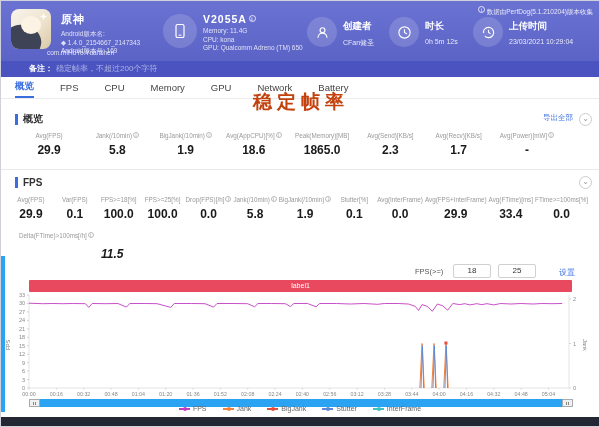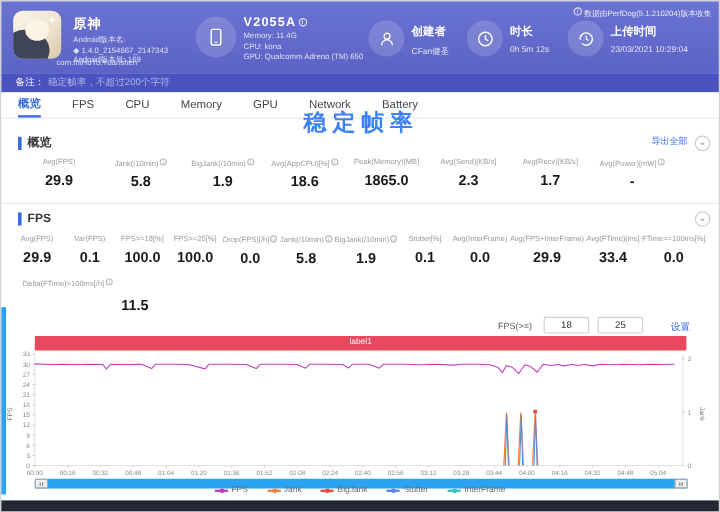--- a/index.html
+++ b/index.html
@@ -47,34 +47,34 @@
     display:inline-block; width:7px; height:7px; border:0.5px solid rgba(255,255,255,.8);
     border-radius:50%; font-size:5px; line-height:6.5px; text-align:center;
     color:rgba(255,255,255,.9); vertical-align:2px; margin-left:2px; font-style:normal;
   }
   .collect-note { position:absolute; right:8px; top:5px; font-size:6.5px; color:rgba(255,255,255,.85); }
   
   .note-bar {
     position:absolute; left:0; top:60px; width:600px; height:16px;
     background:#4a53c0; font-size:8px; line-height:16px; padding-left:12px;
   }
-  .note-bar .lbl { color:#fff; font-weight:normal; }
+  .note-bar .lbl { color:#fff; font-weight:bold;margin-left:16px; }
   .note-bar .ph { color:#aeb4e4; margin-left:3px; }
   
   .tabs {
     position:absolute; left:0; top:76px; width:600px; height:22px;
     background:#fff; border-bottom:1px solid #ececec;
     display:flex; align-items:stretch; padding-left:14px; gap:26px;
   }
   .tab { font-size:9.5px; color:#444; display:flex; align-items:center; cursor:pointer; }
   .tab.active { color:#3a6ee0; border-bottom:2px solid #3a6ee0; font-weight:bold; }
   
   .page-title {
     position:absolute; left:0; top:88px; width:600px; text-align:center;
-    font-size:19px; font-weight:bold; letter-spacing:5px; color:#3b82f6;
+    font-size:19px; font-weight:bold; letter-spacing:5px; color:#c2410c;
   }
   
   .sec-header { position:absolute; left:14px; height:12px; display:flex; align-items:center; }
   .sec-bar { width:3px; height:11px; background:#3a6ee0; margin-right:5px; }
   .sec-title { font-size:10px; font-weight:bold; color:#333; }
   .export-link { position:absolute; right:26px; font-size:7.5px; color:#3a6ee0; cursor:pointer; }
   .collapse-btn {
     position:absolute; right:7px; width:13px; height:13px; border:1px solid #ccc;
     border-radius:50%; color:#999; font-size:8px; line-height:10px; text-align:center;
     background:#fff; cursor:pointer;
@@ -301,21 +301,21 @@
       <div class="stat-label">Avg(FTime)[ms]</div>
       <div class="stat-value">33.4</div>
     </div>
     <div class="stat-col">
       <div class="stat-label">FTime&gt;=100ms[%]</div>
       <div class="stat-value">0.0</div>
     </div>
   </div>
 <div id="fps-stats-row2">
     <div class="stat-label" style="position: absolute; left: 18px; top: 231px;">Delta(FTime)&gt;100ms[/h]<i class="info-i">i</i></div>
-    <div class="stat-value" style="position: absolute; left: 100px; top: 243px;">11.5</div>
+    <div class="stat-value" style="position: absolute; left: 100px; top: 243px; font-style: italic;">11.5</div>
   </div>
 
 <div class="fps-ge-label">FPS(&gt;=)</div>
 <div class="thr-box" style="left:452px;">18</div>
 <div class="thr-box" style="left:497px;">25</div>
 <div class="setting-link">设置</div>
 
 <div class="left-strip"></div>
 <div class="label-bar">label1</div>
 <svg id="chart-svg" width="600" height="104">

